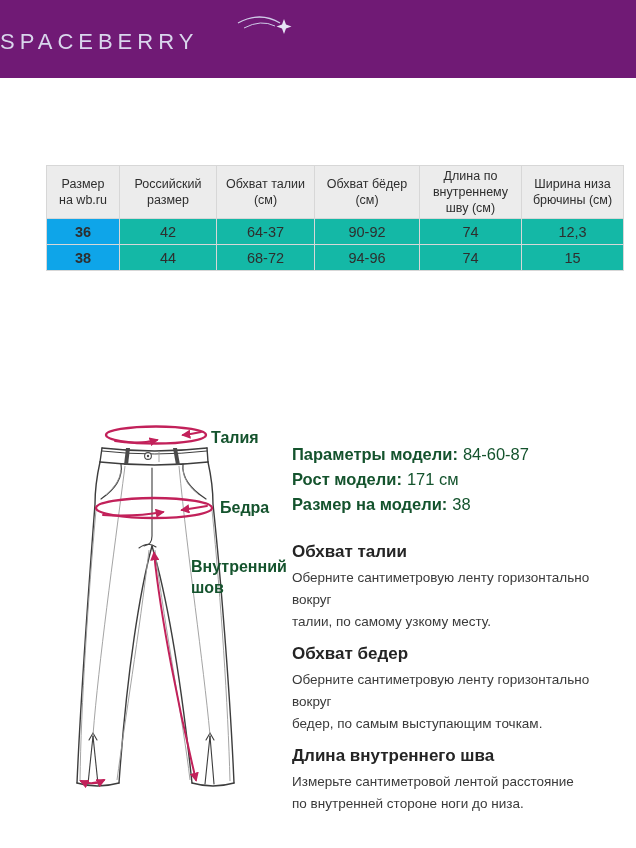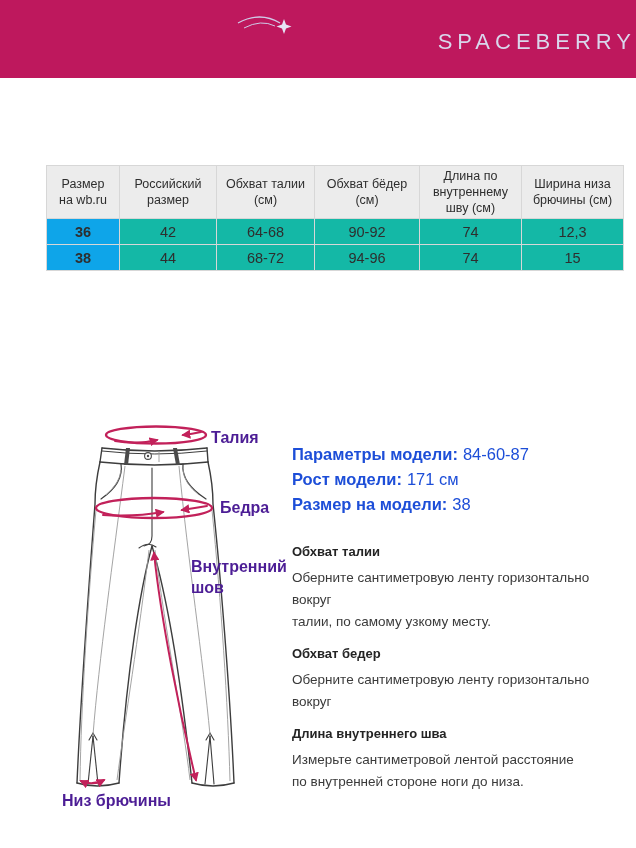--- a/index.html
+++ b/index.html
@@ -10,22 +10,22 @@
     width: 636px; height: 848px;
     margin: 0 auto;
     background: #ffffff;
     overflow: hidden;
   }
 
   
   .brand-header {
     position: absolute; left: 0; top: 0;
     width: 636px; height: 78px;
-    background: #be185d;
-    display: flex; align-items: center; justify-content: flex-end;
+    background: #701a75;
+    display: flex; align-items: center; justify-content: flex-start;
   }
   .brand-logo {
     position: relative;
     color: #d9d6ec;
     font-size: 22px;
     letter-spacing: 5px;
     font-weight: 400;
     padding-top: 6px;
   }
   .comet {
@@ -72,40 +72,40 @@
     background: #0ea5e9;
     font-weight: 600;
   }
 
   
   .trousers-svg { position: absolute; left: 55px; top: 420px; }
   .fig-label {
     position: absolute;
     font-size: 16px;
     font-weight: 700;
-    color: #4c1d95;
+    color: #14532d;
     line-height: 21px;
   }
   .lbl-waist  { left: 211px; top: 427px; }
   .lbl-hips   { left: 220px; top: 497px; }
   .lbl-inseam { left: 191px; top: 556px; width: 104px; }
   .lbl-hem    { left: 62px;  top: 790px; }
 
   
   .model-info {
     position: absolute; left: 292px; top: 442px;
-    font-size: 16.5px; line-height: 25px; color: #1d4ed8;
+    font-size: 16.5px; line-height: 25px; color: #14532d;
   }
   .model-info .lbl { font-weight: 700; }
   .model-info .val { font-weight: 400; margin-left: 5px; }
 
   .measure-sections { position: absolute; left: 292px; top: 541px; width: 330px; }
   .m-section { margin-bottom: 10px; }
   .m-section h3 {
-    font-size: 13px; font-weight: 700; color: #242424;
+    font-size: 17px; font-weight: 700; color: #242424;
     line-height: 21px; margin-bottom: 5px;
   }
   .m-section .body-line {
     font-size: 13.5px; line-height: 22px; color: #3a3a3a;
   }
 
   svg { display: block; }
 </style>
 </head>
 <body>
@@ -137,21 +137,21 @@
         <th>Обхват талии (см)</th>
         <th>Обхват бёдер (см)</th>
         <th>Длина по внутреннему шву (см)</th>
         <th>Ширина низа брючины (см)</th>
       </tr>
     </thead>
     <tbody>
       <tr>
         <td class="first">36</td>
         <td>42</td>
-        <td>64-68</td>
+        <td>64-37</td>
         <td>90-92</td>
         <td>74</td>
         <td>12,3</td>
       </tr>
       <tr>
         <td class="first">38</td>
         <td>44</td>
         <td>68-72</td>
         <td>94-96</td>
         <td>74</td>
@@ -229,21 +229,20 @@
         <path d="M152,86 Q140,88 127,90" marker-end="url(#ah)" stroke-width="2"></path>
       </g>
       <path d="M99,133 C106,200 124,290 141,360" marker-start="url(#ah)" marker-end="url(#ah)" stroke-width="2"></path>
       <path d="M26,361 Q37,366 49,360" marker-start="url(#ah)" marker-end="url(#ah)" stroke-width="2"></path>
     </g>
   </svg>
 
   <div class="fig-label lbl-waist">Талия</div>
   <div class="fig-label lbl-hips">Бедра</div>
   <div class="fig-label lbl-inseam">Внутренний шов</div>
-  <div class="fig-label lbl-hem">Низ брючины</div>
 
   <div class="model-info">
     <div>
       <span class="lbl">Параметры модели:</span><span class="val">84-60-87</span>
     </div>
     <div>
       <span class="lbl">Рост модели:</span><span class="val">171 см</span>
     </div>
     <div>
       <span class="lbl">Размер на модели:</span><span class="val">38</span>
@@ -252,20 +251,21 @@
 
   <div class="measure-sections">
     <div class="m-section">
       <h3>Обхват талии</h3>
       <div class="body-line">Оберните сантиметровую ленту горизонтально вокруг</div>
       <div class="body-line">талии, по самому узкому месту.</div>
     </div>
     <div class="m-section">
       <h3>Обхват бедер</h3>
       <div class="body-line">Оберните сантиметровую ленту горизонтально вокруг</div>
+      <div class="body-line">бедер, по самым выступающим точкам.</div>
     </div>
     <div class="m-section">
       <h3>Длина внутреннего шва</h3>
       <div class="body-line">Измерьте сантиметровой лентой расстояние</div>
       <div class="body-line">по внутренней стороне ноги до низа.</div>
     </div>
   </div>
 
 </div>
 

